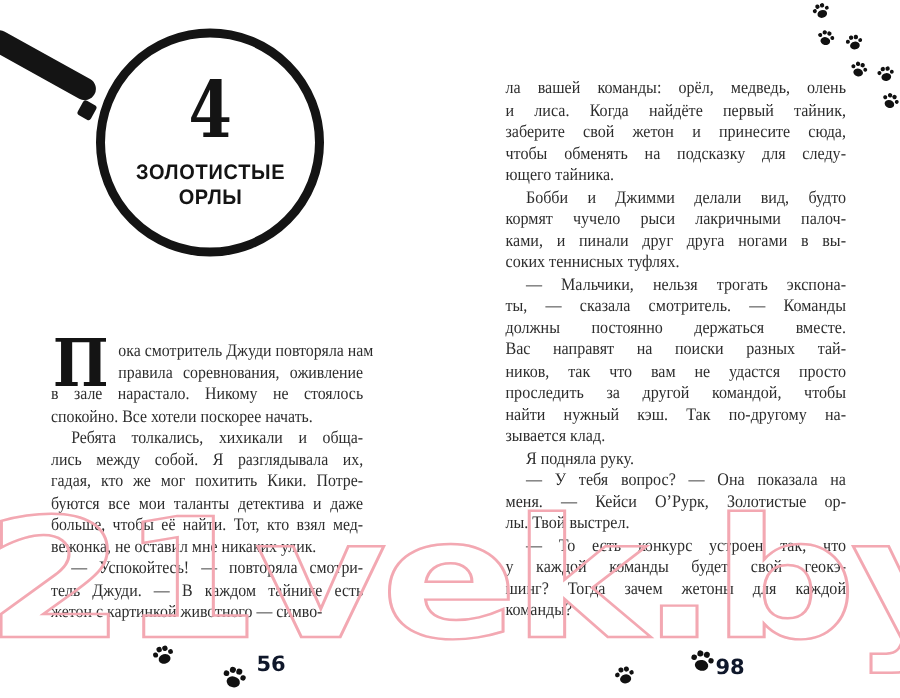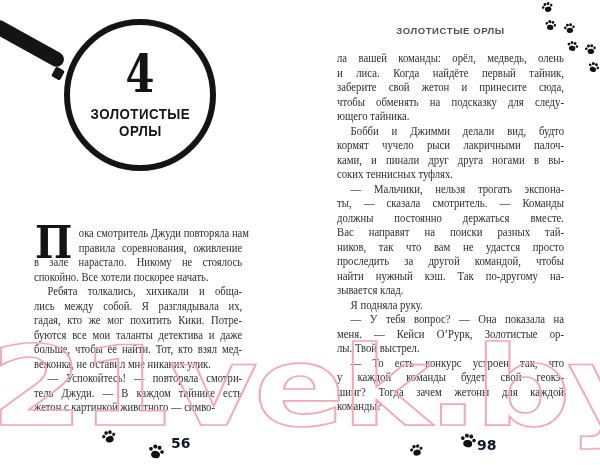--- a/index.html
+++ b/index.html
@@ -75,21 +75,20 @@
   <div class="mag-handle"></div>
   <div class="mag-nub"></div>
   <div class="mag-circle">
     <div class="chapter-num">4</div>
     <div class="chapter-title">
       <div>ЗОЛОТИСТЫЕ</div>
       <div>ОРЛЫ</div>
     </div>
   </div>
 
-  <div class="running-head">ЗОЛОТИСТЫЕ ОРЛЫ</div>
 
   <div class="paw" style="left:541px;top:1px">
     <svg width="13" height="13" viewBox="0 0 24 24" fill="#111" style="transform:rotate(-18deg)">
         <use href="#pawshape"></use>
       </svg>
     </div>
   <div class="paw" style="left:544px;top:19px">
     <svg width="13" height="13" viewBox="0 0 24 24" fill="#111" style="transform:rotate(12deg)">
         <use href="#pawshape"></use>
       </svg>

